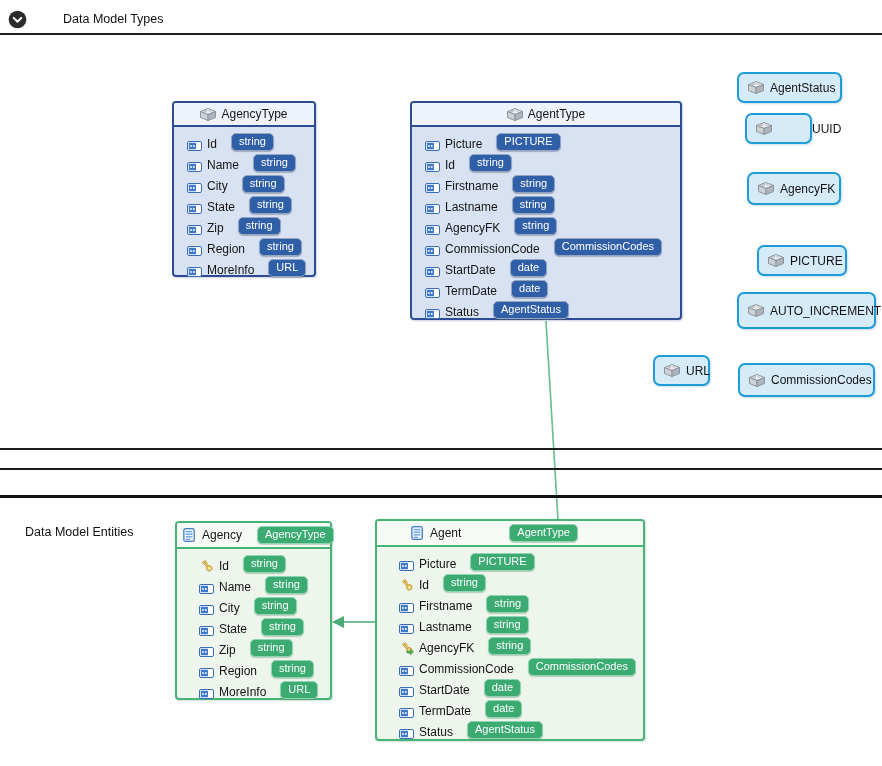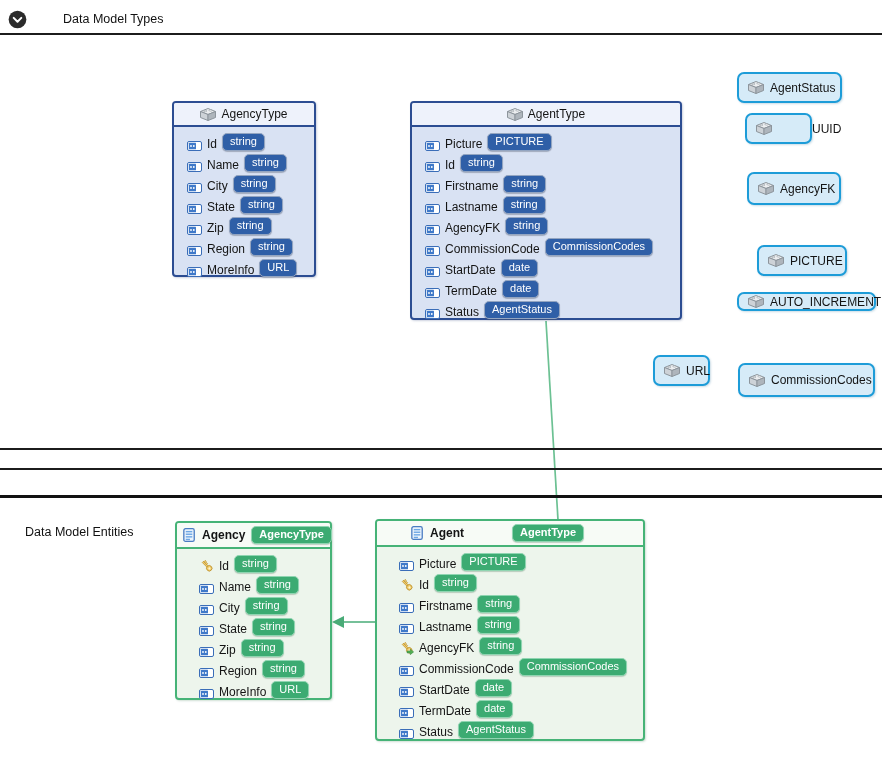--- a/index.html
+++ b/index.html
@@ -12,30 +12,30 @@
   .sec-hdr-title{position:absolute;font-size:12.5px;color:#111;}
   .chev-btn{position:absolute;left:8px;top:10px;width:19px;height:19px;cursor:pointer;}
 
   
   .type-box{position:absolute;box-sizing:border-box;background:#d9e2f3;border:2px solid #2c4d92;border-radius:4px;box-shadow:1px 1px 2px rgba(60,80,130,.25);}
   .type-box .hdr{height:22px;background:#eef2fb;border-bottom:2px solid #2c4d92;display:flex;align-items:center;justify-content:center;gap:5px;font-size:12px;border-radius:2px 2px 0 0;}
   .rows{padding-top:3px;}
   .row{display:flex;align-items:flex-end;height:21px;gap:5px;font-size:12px;white-space:nowrap;}
   .type-box .row{padding-left:13px;}
 
-  .badge{color:#fff;font-size:11px;line-height:13px;padding:1px 7px 2px;border-radius:5px;white-space:nowrap;}
+  .badge{color:#fff;font-size:11px;line-height:13px;padding:1px 7px 2px;border-radius:5px;white-space:nowrap;margin-left:9px;}
   .badge.blue{background:#2f5fa7;border:1px solid #93a5c1;box-shadow:0 1px 1px rgba(80,90,110,.4);}
   .badge.green{background:#3cab72;border:1px solid #8fd5b1;box-shadow:0 1px 1px rgba(90,130,100,.35);}
 
   
   .chip{position:absolute;box-sizing:border-box;background:#d6ebf8;border:2px solid #1d9cd8;border-radius:7px;display:flex;align-items:center;gap:6px;font-size:12px;padding:0 9px;box-shadow:1px 1px 2px rgba(50,120,160,.25);}
 
   
   .entity-box{position:absolute;box-sizing:border-box;background:#edf5ec;border:2px solid #46b377;border-radius:4px;box-shadow:1px 1px 2px rgba(70,130,90,.25);}
-  .entity-box .hdr{height:24px;background:#f7fbf6;border-bottom:2px solid #46b377;display:flex;align-items:center;gap:6px;font-size:12px;padding:0 6px;border-radius:2px 2px 0 0;font-weight:bold;}
+  .entity-box .hdr{height:24px;background:#f7fbf6;border-bottom:2px solid #46b377;display:flex;align-items:center;gap:6px;font-size:12px;padding:0 6px;border-radius:2px 2px 0 0;}
   .entity-box .row{padding-left:22px;}
   .hdr-agent{padding-left:34px !important;}
   .hdr-agent .badge{margin-left:42px;}
 
   .icon-pkg{width:16px;height:13px;flex:none;}
   .icon-field{width:15px;height:10px;flex:none;}
   .icon-key{width:15px;height:15px;flex:none;}
   .icon-doc{width:13px;height:15px;flex:none;}
   svg{display:block;}
   .overlay{position:absolute;left:0;top:0;pointer-events:none;}
@@ -249,21 +249,21 @@
       <use href="#sym-package"></use>
     </svg>
   <span>AgencyFK</span>
 </div>
 <div class="chip" style="left:757px;top:245px;width:90px;height:31px;">
   <svg class="icon-pkg" viewBox="0 0 16 13">
       <use href="#sym-package"></use>
     </svg>
   <span>PICTURE</span>
 </div>
-<div class="chip" style="left:737px;top:292px;width:139px;height:19px;">
+<div class="chip" style="left:737px;top:292px;width:139px;height:37px;">
   <svg class="icon-pkg" viewBox="0 0 16 13">
       <use href="#sym-package"></use>
     </svg>
   <span>AUTO_INCREMENT</span>
 </div>
 <div class="chip" style="left:653px;top:355px;width:57px;height:31px;">
   <svg class="icon-pkg" viewBox="0 0 16 13">
       <use href="#sym-package"></use>
     </svg>
   <span>URL</span>

